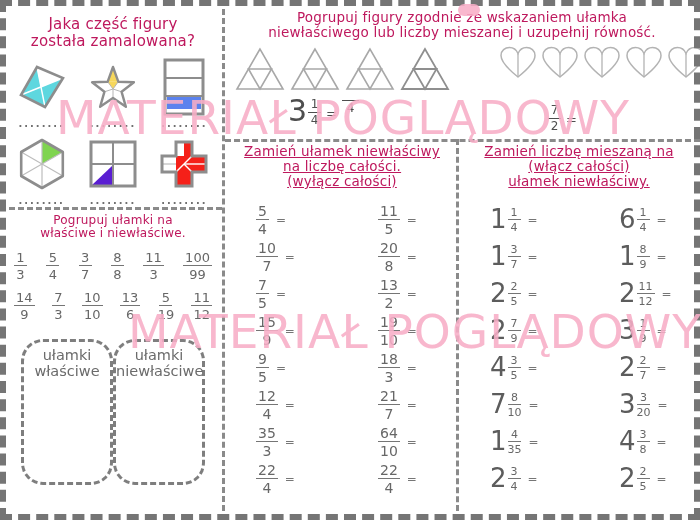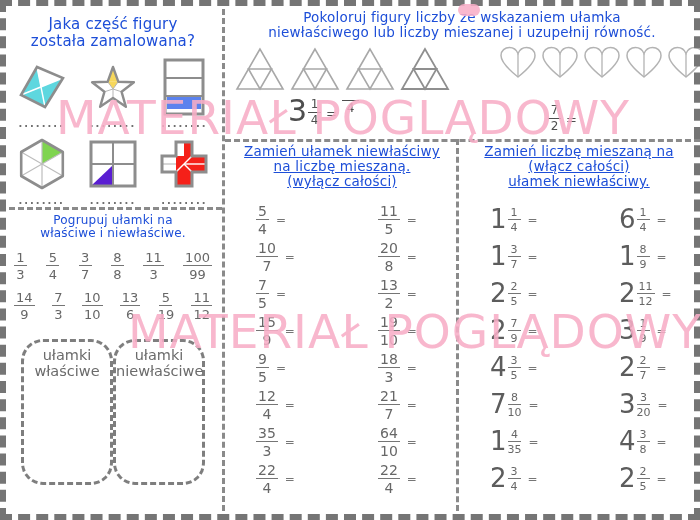--- a/index.html
+++ b/index.html
@@ -12,21 +12,21 @@
   .div-h2{left:225px;top:139px;width:475px;border-top:3px dashed #8a8a8a;}
   .div-v2{left:456px;top:139px;height:381px;border-left:3px dashed #8a8a8a;}
 
   .panel{position:absolute;box-sizing:border-box;z-index:2;}
   .pa{left:6px;top:12px;width:214px;}
   .pb{left:6px;top:214px;width:214px;}
   .pc{left:230px;top:10px;width:464px;}
   .pd{left:230px;top:144px;width:224px;}
   .pe{left:462px;top:144px;width:234px;}
 
-  .title{text-align:center;line-height:1.12;letter-spacing:.2px;color:#1d4ed8;}
+  .title{text-align:center;line-height:1.12;letter-spacing:.2px;color:#be185d;}
   .pa .title{font-size:15px;margin-top:4px;}
   .pb .title{font-size:12px;}
   .pc .title{font-size:13.5px;}
   .pd .title,.pe .title{font-size:13.5px;text-decoration:underline;}
 
   .pa-grid{display:grid;grid-template-columns:repeat(3,1fr);margin-top:6px;}
   .pa-shape{display:flex;align-items:center;justify-content:center;height:62px;}
   .pa-dots{text-align:center;font-size:10px;font-weight:bold;letter-spacing:2px;
            color:#6f6f6f;height:15px;line-height:12px;}
 
@@ -226,21 +226,21 @@
       </div>
       <div class="pb-box">
         <div>ułamki</div>
         <div>niewłaściwe</div>
       </div>
     </div>
   </div>
 
   <div class="panel pc">
     <div class="title">
-      <div>Pokoloruj figury liczby ze wskazaniem ułamka</div>
+      <div>Pogrupuj figury zgodnie ze wskazaniem ułamka</div>
       <div>niewłaściwego lub liczby mieszanej i uzupełnij równość.</div>
     </div>
     <div class="pc-shapes">
       <div class="tri-group">
         <svg width="52" height="46" viewBox="0 0 52 46">
           <polygon points="26,3 3,43 49,43" fill="none" stroke="#a8a8a8" stroke-width="1.6"></polygon>
           <polygon points="14.5,23 37.5,23 26,43" fill="none" stroke="#a8a8a8" stroke-width="1.6"></polygon>
         </svg>
         <svg width="52" height="46" viewBox="0 0 52 46">
           <polygon points="26,3 3,43 49,43" fill="none" stroke="#a8a8a8" stroke-width="1.6"></polygon>
@@ -297,21 +297,21 @@
           <span class="d">2</span>
         </span>
         <span class="eq-sign">=</span>
       </div>
     </div>
   </div>
 
   <div class="panel pd">
     <div class="title">
       <div>Zamień ułamek niewłaściwy</div>
-      <div>na liczbę mieszaną.</div>
+      <div>na liczbę całości.</div>
       <div>(wyłącz całości)</div>
     </div>
     <div class="gridD" id="gridD">
         <div class="cellD">
           <span class="frac">
             <span class="n">5</span>
             <span class="d">4</span>
           </span>
           <span class="eq">=</span>
         </div>

